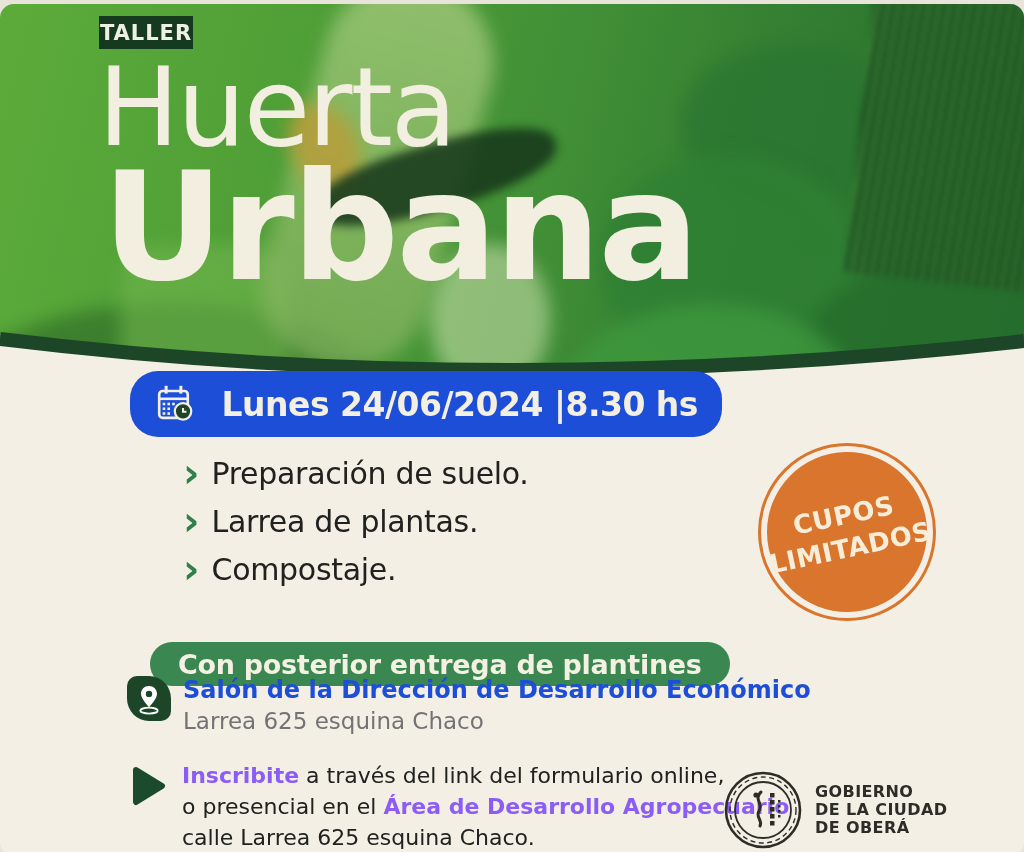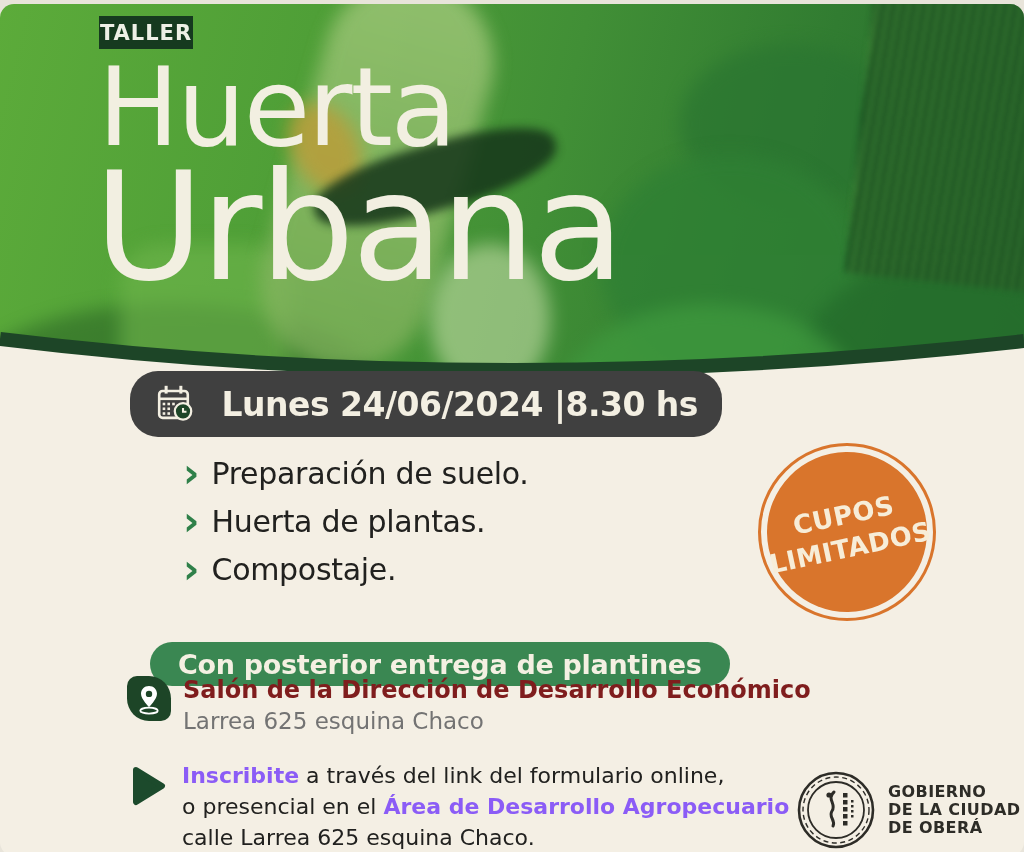--- a/index.html
+++ b/index.html
@@ -33,25 +33,25 @@
   .hero-curve{position:absolute;left:0;top:322px;width:1024px;height:130px;display:block;}
   
   .taller{
     position:absolute;left:99px;top:12px;width:94px;height:33px;background:#163a1f;
     color:#eef0e6;font-size:21px;font-weight:700;letter-spacing:1px;
     display:flex;align-items:center;justify-content:center;
   }
   
   .title1{position:absolute;left:98px;top:50px;font-size:108px;font-weight:400;color:#f2efe1;
           letter-spacing:-2px;line-height:1;}
-  .title2{position:absolute;left:94px;top:148px;font-size:150px;font-weight:400;color:#f2efe1;
+  .title2{position:absolute;left:102px;top:148px;font-size:150px;font-weight:700;color:#f2efe1;
           letter-spacing:-3px;line-height:1;}
   
   .date-pill{
-    position:absolute;left:130px;top:367px;width:592px;height:66px;background:#404040;
+    position:absolute;left:130px;top:367px;width:592px;height:66px;background:#1d4ed8;
     border-radius:28px;display:flex;align-items:center;gap:26px;padding:0 24px;
   }
   .date-pill .txt{color:#f3efe2;font-size:33px;font-weight:700;letter-spacing:-.5px;white-space:nowrap;}
   
   .topics{position:absolute;left:183px;top:446px;list-style:none;margin:0;padding:0;}
   .topics li{display:flex;align-items:baseline;gap:12px;height:48px;}
   .topics .chev{color:#2f8049;font-size:40px;font-weight:700;line-height:1;transform:translateY(3px);}
   .topics .t{color:#21211f;font-size:30px;letter-spacing:-.3px;}
   
   .cupos-outer{
@@ -68,28 +68,28 @@
   .plantines{
     position:absolute;left:150px;top:638px;height:44px;background:#3a8752;border-radius:22px;
     display:flex;align-items:center;padding:0 28px;
   }
   .plantines span{color:#f4f0e2;font-size:27px;font-weight:700;letter-spacing:-.3px;white-space:nowrap;}
   
   .loc-icon{
     position:absolute;left:127px;top:672px;width:44px;height:45px;background:#1d4527;
     border-radius:10px 50% 10px 50%;display:flex;align-items:center;justify-content:center;
   }
-  .loc-name{position:absolute;left:183px;top:672px;font-size:24px;font-weight:700;color:#7f1d1d;white-space:nowrap;}
+  .loc-name{position:absolute;left:183px;top:672px;font-size:24px;font-weight:700;color:#1d4ed8;white-space:nowrap;}
   .loc-addr{position:absolute;left:183px;top:704px;font-size:23px;color:#737373;white-space:nowrap;}
   
   .ins-arrow{position:absolute;left:132px;top:762px;}
   .ins-text{position:absolute;left:182px;top:756px;font-size:22px;color:#21211f;line-height:31px;}
   .ins-text b{font-weight:700;color:#8b5cf6;}
   
-  .gov{position:absolute;left:796px;top:766px;display:flex;align-items:center;gap:12px;}
+  .gov{position:absolute;left:723px;top:766px;display:flex;align-items:center;gap:12px;}
   .gov-text div{font-size:16px;font-weight:700;color:#2d2c27;line-height:18px;letter-spacing:.4px;white-space:nowrap;}
 </style>
 </head>
 <body>
 
 <div class="poster">
 
   <div class="hero">
     <div class="blob b-soil"></div>
     <div class="blob b-light"></div>
@@ -137,21 +137,21 @@
     <span class="txt">Lunes 24/06/2024 |8.30 hs</span>
   </div>
 
   <ul class="topics">
     <li>
       <span class="chev">›</span>
       <span class="t">Preparación de suelo.</span>
     </li>
     <li>
       <span class="chev">›</span>
-      <span class="t">Huerta de plantas.</span>
+      <span class="t">Larrea de plantas.</span>
     </li>
     <li>
       <span class="chev">›</span>
       <span class="t">Compostaje.</span>
     </li>
   </ul>
 
   <div class="cupos-outer">
     <div class="cupos-inner">
       <span>CUPOS</span>

